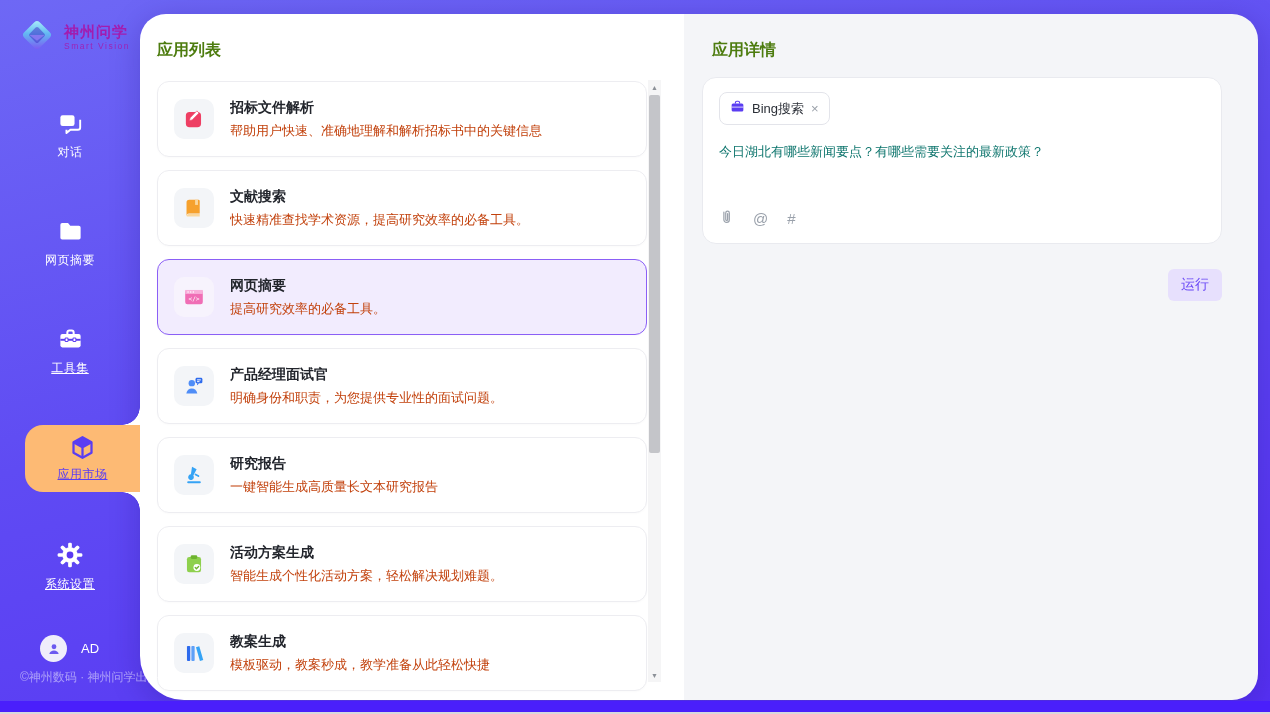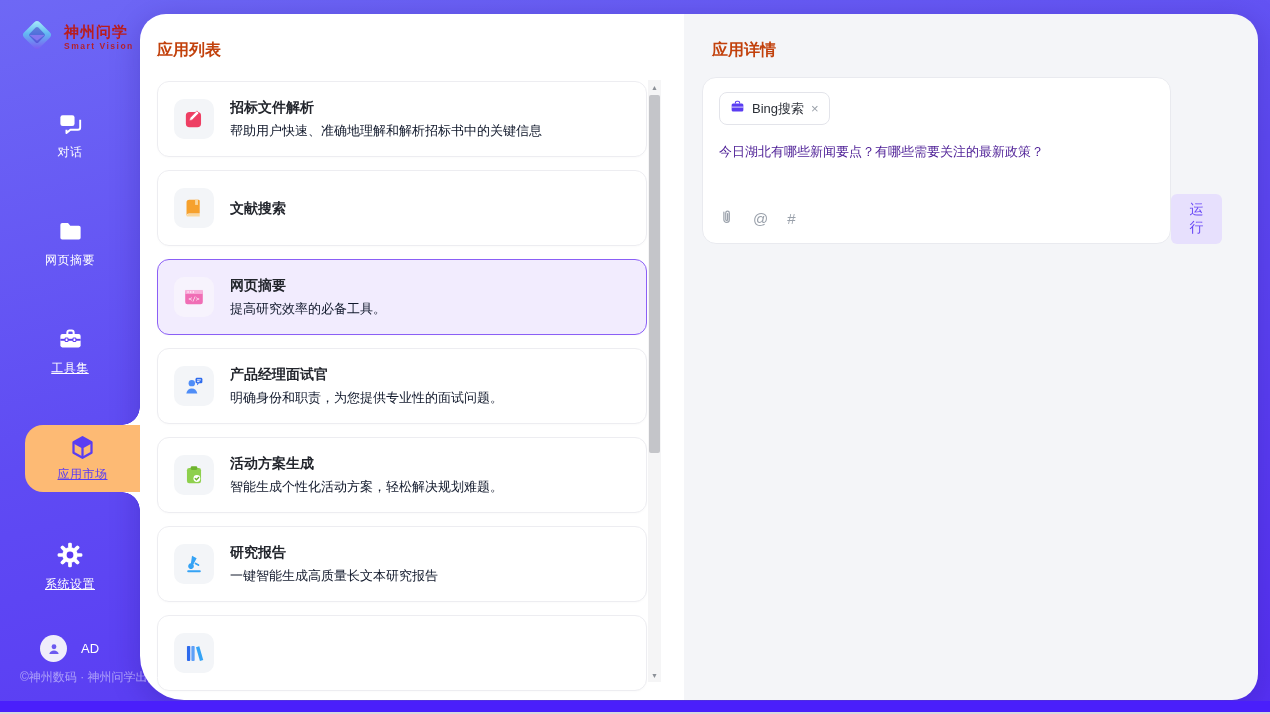--- a/index.html
+++ b/index.html
@@ -10,23 +10,23 @@
     position:relative; color:#1d2129;
   }
 
   
   .bottom-strip { position:absolute; left:0; right:0; bottom:2px; height:11px; background:#4a1ffb; z-index:5; }
   .bottom-edge  { position:absolute; left:0; right:0; bottom:0; height:2px; background:#d8d8dd; z-index:6; }
 
   
   .sidebar { position:absolute; left:0; top:0; width:140px; height:700px; z-index:2; }
   .logo { display:flex; align-items:center; padding:16px 0 0 18px; }
-  .logo-text { margin-left:8px; color:#b91c1c; }
+  .logo-text { margin-left:8px; color:#a21caf; }
   .brand-name { font-size:15px; font-weight:bold; letter-spacing:1px; line-height:18px; }
-  .brand-tagline { font-size:8.5px; letter-spacing:1.5px; opacity:.92;font-weight:bold; }
+  .brand-tagline { font-size:8.5px; letter-spacing:1.5px; opacity:.92; }
 
   .nav-item { position:absolute; left:0; width:140px; text-align:center; color:#fff; cursor:pointer; }
   .nav-item .nav-icon { display:block; margin:0 auto 7px; }
   .nav-label { font-size:12px; letter-spacing:.5px; }
   .nav-item.u .nav-label { text-decoration:underline; }
 
   .nav-chat { top:110px; } .nav-folder { top:218px; } .nav-tools { top:326px; } .nav-settings { top:541px; }
 
   .nav-active-blob { position:absolute; left:25px; top:425px; width:115px; height:67px;
     background:#fdba74; border-radius:18px 0 0 18px; text-align:center; color:#5b3df2;
@@ -42,51 +42,51 @@
   .user-initials { margin-left:14px; font-size:13px; }
   .sidebar-footer { position:absolute; left:20px; bottom:14px; font-size:12px; color:rgba(255,255,255,.48); white-space:nowrap; }
 
   
   .main { position:absolute; left:140px; top:14px; width:1118px; height:686px;
     border-radius:26px 26px 26px 44px; overflow:hidden; display:flex;
     box-shadow:0 6px 30px rgba(30,10,120,.25); z-index:1; }
 
   
   .panel-list { width:544px; background:#fff; position:relative; padding:26px 0 0 17px; }
-  .panel-title { font-size:16px; font-weight:bold; color:#c2410c; padding-left:0; }
+  .panel-title { font-size:16px; font-weight:bold; color:#4d7c0f; padding-left:0; }
   .panel-list .panel-title { margin-left:0; padding-left:0; }
   .cards { margin-top:20px; }
   .app-card { width:490px; height:76px; border:1px solid #ededf1; border-radius:12px; background:#fff;
     display:flex; align-items:center; padding:0 16px; margin-bottom:13px; cursor:pointer;
     box-shadow:0 1px 2px rgba(20,20,40,.02); }
   .app-card.selected { background:#f2ecfe; border:1.5px solid #8b5ff6; }
   .tile { width:40px; height:40px; border-radius:10px; background:#f3f5f8; flex:0 0 40px;
     display:flex; align-items:center; justify-content:center; }
   .app-card.selected .tile { background:#f7f3fd; }
   .card-text { margin-left:16px; overflow:hidden; }
   .card-title { font-size:14px; font-weight:bold; color:#22252c; line-height:19px; }
-  .card-desc { font-size:13px; color:#0f172a; line-height:18px; margin-top:5px; white-space:nowrap; }
+  .card-desc { font-size:13px; color:#c2410c; line-height:18px; margin-top:5px; white-space:nowrap; }
 
   
   .scrollbar { position:absolute; right:23px; top:66px; bottom:18px; width:13px; background:#f5f5f6; }
   .sb-arrow { position:absolute; left:0; width:13px; height:14px; color:#8b9097; font-size:7px;
     display:flex; align-items:center; justify-content:center; cursor:pointer; }
   .sb-up { top:0; } .sb-down { bottom:0; }
   .sb-thumb { position:absolute; left:1px; top:15px; width:11px; height:358px; background:#c4c5c9; border-radius:2px; cursor:pointer; }
 
   
   .panel-detail { flex:1; background:#f4f5f8; padding:26px 0 0 28px; position:relative; }
-  .detail-body { width:520px; margin-left:-10px; margin-top:16px; display:flex; flex-direction:row; }
+  .detail-body { width:520px; margin-left:-10px; margin-top:16px; display:flex; flex-direction:column; }
   .detail-card { width:520px; height:167px; background:#fff; border:1px solid #e9eaef; border-radius:14px;
     padding:14px 16px 12px; display:flex; flex-direction:column; }
   .tool-chip { display:inline-flex; align-items:center; border:1px solid #e3e4ea; border-radius:8px;
     padding:6px 10px; background:#fff; align-self:flex-start; cursor:default; }
   .chip-label { font-size:13px; color:#2b2f37; margin-left:7px; }
   .chip-close { font-size:13px; color:#9aa0a9; margin-left:7px; cursor:pointer; line-height:10px; }
-  .query-text { font-size:13px; color:#4c1d95; margin-top:17px; line-height:19px; }
+  .query-text { font-size:13px; color:#0f766e; margin-top:17px; line-height:19px; }
   .attach-row { margin-top:auto; display:flex; align-items:center; gap:19px; color:#9aa1ab; padding-bottom:2px; }
   .attach-glyph { font-size:15px; cursor:pointer; }
   .run-btn { align-self:flex-end; margin-top:25px; background:#e7e0fd; color:#6a49f6; font-size:14px;
     border:none; border-radius:6px; padding:7px 13px; cursor:pointer; font-family:inherit; }
 </style>
 </head>
 <body>
 
 <div class="sidebar">
   <div class="logo">
@@ -208,20 +208,21 @@
       <div class="app-card">
         <span class="tile">
           <svg width="22" height="22" viewBox="0 0 20 20">
             <path d="M5.6 2.4h8.4a1.2 1.2 0 0 1 1.2 1.2V15H5.4a2.2 2.2 0 0 0-2.2 2.2V4.8a2.4 2.4 0 0 1 2.4-2.4z" fill="#f6a12d"></path>
             <rect x="11" y="2.4" width="2.6" height="4.8" fill="#fbd79c"></rect>
             <path d="M3.2 17.2A1.8 1.8 0 0 1 5 15.4h10.2v2.3H5a1.8 1.8 0 0 1-1.8-.5z" fill="#fbd79c"></path>
           </svg>
         </span>
         <span class="card-text">
           <div class="card-title">文献搜索</div>
+          <div class="card-desc">快速精准查找学术资源，提高研究效率的必备工具。</div>
         </span>
       </div>
 
       <div class="app-card selected">
         <span class="tile">
           <svg width="22" height="22" viewBox="0 0 20 20">
             <rect x="2" y="3.6" width="16" height="13" rx="2" fill="#f06eb5"></rect>
             <rect x="2" y="3.6" width="16" height="3.6" fill="#f8aeda"></rect>
             <circle cx="4.6" cy="5.4" r=".7" fill="#fff"></circle>
               <circle cx="7" cy="5.4" r=".7" fill="#fff"></circle>
@@ -249,53 +250,57 @@
         <span class="card-text">
           <div class="card-title">产品经理面试官</div>
           <div class="card-desc">明确身份和职责，为您提供专业性的面试问题。</div>
         </span>
       </div>
 
 
       <div class="app-card">
         <span class="tile">
           <svg width="22" height="22" viewBox="0 0 20 20">
+            <path d="M8.2 2.6l4.2 2.1-3 5.8a2.6 2.6 0 1 1-2.2-1.1z" fill="#35a3f5"></path>
+            <rect x="10.4" y="9.4" width="4.6" height="1.6" rx=".8" transform="rotate(28 12.7 10.2)" fill="#35a3f5"></rect>
+            <rect x="3.8" y="15.6" width="12.4" height="1.9" rx=".95" fill="#35a3f5"></rect>
+          </svg>
+        </span>
+        <span class="card-text">
+          <div class="card-title">研究报告</div>
+          <div class="card-desc">一键智能生成高质量长文本研究报告</div>
+        </span>
+      </div>
+
+      <div class="app-card">
+        <span class="tile">
+          <svg width="22" height="22" viewBox="0 0 20 20">
             <rect x="3.6" y="3.6" width="12.8" height="13.8" rx="2" fill="#8ed04d"></rect>
             <rect x="7" y="2" width="6" height="3.4" rx="1.2" fill="#6db32e"></rect>
             <circle cx="12.6" cy="13.2" r="3.1" fill="#fff"></circle>
             <path d="M11.1 13.2l1.1 1.1 2-2" stroke="#6db32e" stroke-width="1.2" fill="none" stroke-linecap="round"></path>
           </svg>
         </span>
         <span class="card-text">
           <div class="card-title">活动方案生成</div>
           <div class="card-desc">智能生成个性化活动方案，轻松解决规划难题。</div>
         </span>
       </div>
 
       <div class="app-card">
         <span class="tile">
           <svg width="22" height="22" viewBox="0 0 20 20">
-            <path d="M8.2 2.6l4.2 2.1-3 5.8a2.6 2.6 0 1 1-2.2-1.1z" fill="#35a3f5"></path>
-            <rect x="10.4" y="9.4" width="4.6" height="1.6" rx=".8" transform="rotate(28 12.7 10.2)" fill="#35a3f5"></rect>
-            <rect x="3.8" y="15.6" width="12.4" height="1.9" rx=".95" fill="#35a3f5"></rect>
-          </svg>
-        </span>
-        <span class="card-text">
-          <div class="card-title">研究报告</div>
-          <div class="card-desc">一键智能生成高质量长文本研究报告</div>
-        </span>
-      </div>
-
-      <div class="app-card">
-        <span class="tile">
-          <svg width="22" height="22" viewBox="0 0 20 20">
             <rect x="3.6" y="3.6" width="3" height="13.6" rx=".8" fill="#2e6bed"></rect>
             <rect x="7.6" y="3.6" width="3" height="13.6" rx=".8" fill="#5ea0f8"></rect>
             <path d="M11.8 4.8l3-.9 3.6 12.4-3 .9z" fill="#35a3f5"></path>
           </svg>
+        </span>
+        <span class="card-text">
+          <div class="card-title">教案生成</div>
+          <div class="card-desc">模板驱动，教案秒成，教学准备从此轻松快捷</div>
         </span>
       </div>
     </div>
 
     <div class="scrollbar">
       <div class="sb-arrow sb-up">▲</div>
       <div class="sb-thumb"></div>
       <div class="sb-arrow sb-down">▼</div>
     </div>
   </div>

